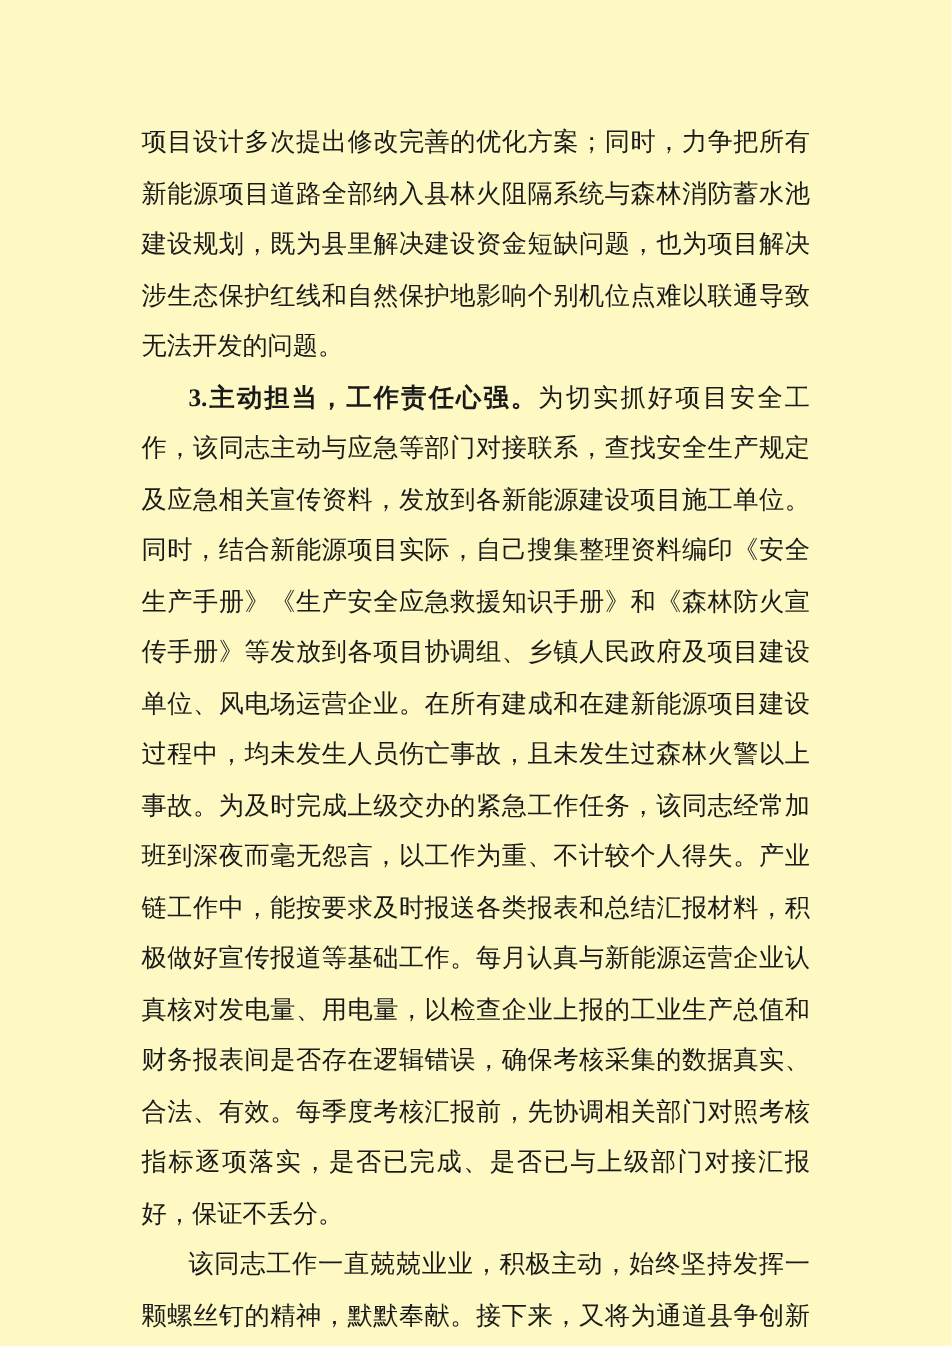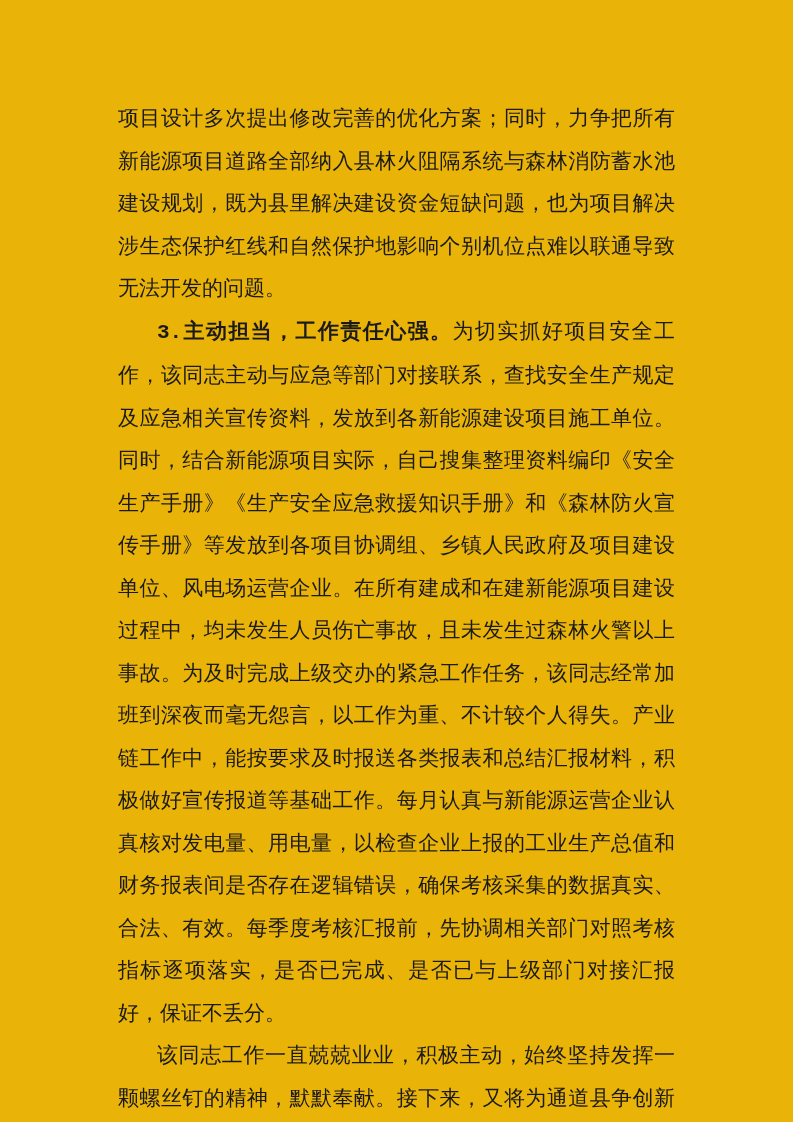--- a/index.html
+++ b/index.html
@@ -4,41 +4,40 @@
 <style>
   html, body {
     margin: 0;
     padding: 0;
     background: #ffffff;
   }
   .page {
     position: relative;
     width: 793px;
     height: 1122px;
-    background: #eab308;
+    background: #fef9c3;
     box-sizing: border-box;
     padding: 97px 118px 0 118px;
     overflow: hidden;
   }
   .doc-body p {
     margin: 0;
     padding: 0;
     font-family: "Liberation Serif", "DejaVu Serif", serif;
     font-size: 21px;
     line-height: 42.5px;
     color: #1a1a1a;
     text-align: justify;
     word-break: break-all;
   }
   .doc-body p.indent {
     text-indent: 39px;
   }
   .doc-body b {
     font-weight: bold;
-    font-family: Liberation Mono, monospace;
   }
 </style>
 </head>
 <body>
 
 <div class="page">
   <div class="doc-body">
 
     <p>
       <span>项目设计多次提出修改完善的优化方案；同时，力争把所有新能源项目道路全部纳入县林火阻隔系统与森林消防蓄水池建设规划，既为县里解决建设资金短缺问题，也为项目解决涉生态保护红线和自然保护地影响个别机位点难以联通导致无法开发的问题。</span>

